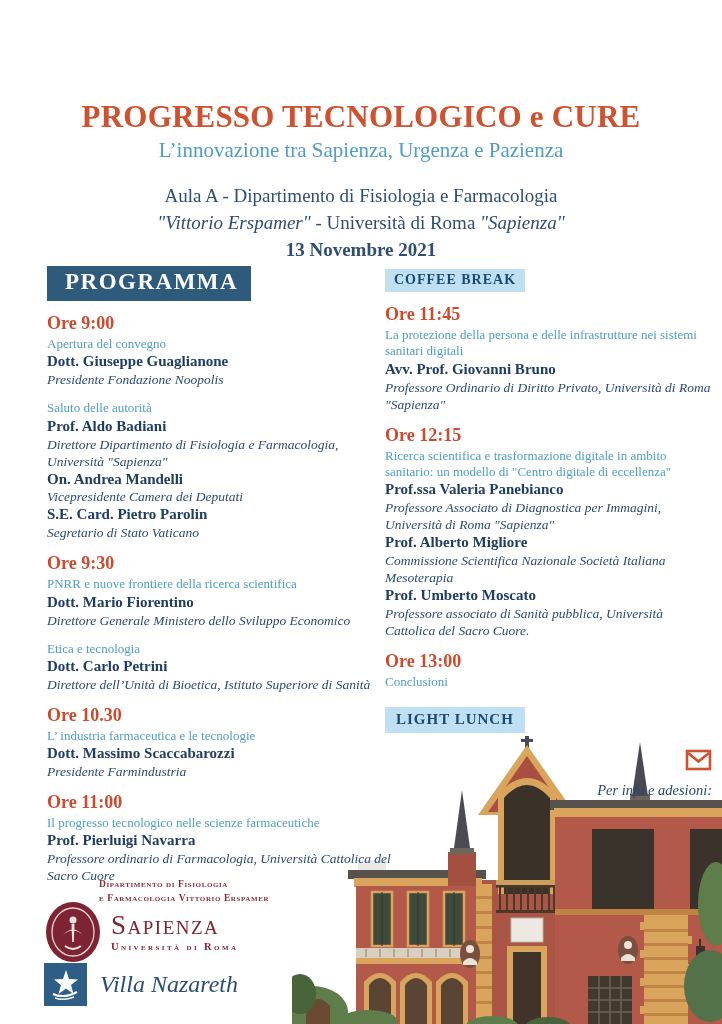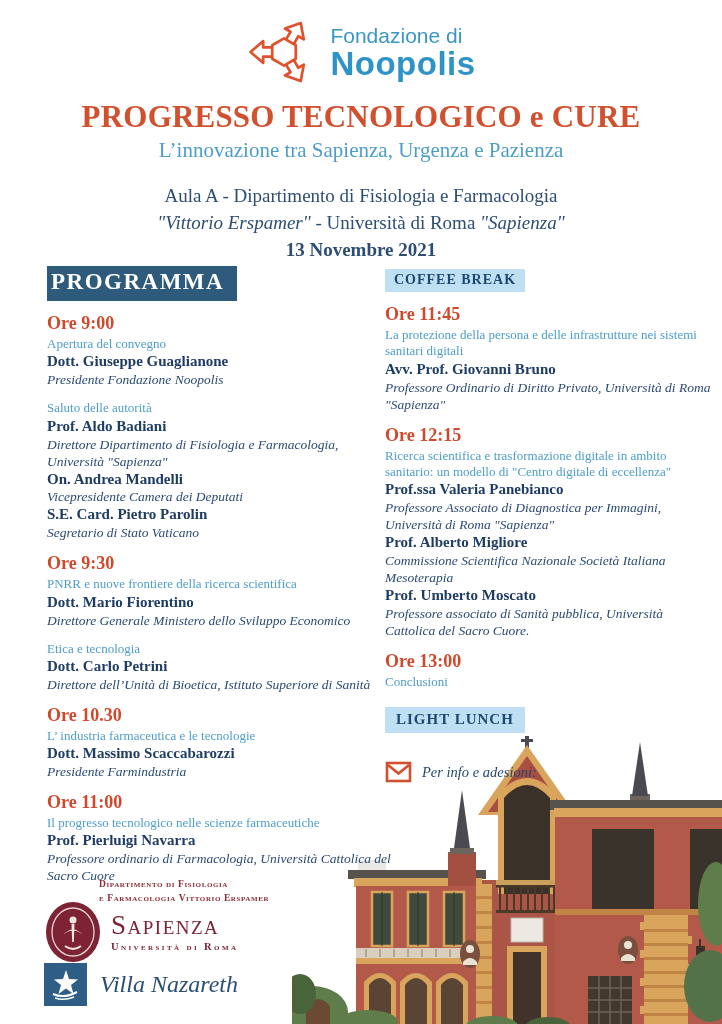--- a/index.html
+++ b/index.html
@@ -19,31 +19,31 @@
     font-size:31px;font-weight:bold;color:#d1502e;letter-spacing:.2px;}
   .subtitle{position:absolute;top:138px;left:0;right:0;text-align:center;
     font-size:21px;color:#4d9dca;}
   .venue{position:absolute;top:183px;left:0;right:0;text-align:center;
     font-size:19px;color:#2d4d74;line-height:1.42;}
   .venue .vdate{font-weight:bold;}
   
   .col-left{position:absolute;left:47px;top:266px;width:348px;z-index:3;}
   .col-right{position:absolute;left:385px;top:269px;width:327px;z-index:3;}
   .programma{display:inline-block;background:#2e5a7c;color:#fff;font-weight:bold;
-    font-size:23px;letter-spacing:1.5px;padding:3px 13px 6px 4px;margin-bottom:2px;}
+    font-size:23px;letter-spacing:1.5px;padding:3px 13px 6px 18px;margin-bottom:2px;}
   .badge{display:inline-block;background:#bfe0f2;color:#1d4872;font-weight:bold;letter-spacing:1px;}
   .badge-coffee{font-size:14px;padding:3px 9px 4px;}
   .badge-lunch{font-size:15px;padding:4px 11px 5px;margin-top:17px;}
   .session{margin-top:12px;}
   .session.first{margin-top:10px;}
   .time{font-size:18px;font-weight:bold;color:#d0492c;margin-bottom:2px;}
   .topic{font-size:13px;color:#4d9dca;line-height:1.26;}
   .sp-name{font-size:15px;font-weight:bold;color:#1f3c63;line-height:1.26;}
   .sp-role{font-size:13.5px;font-style:italic;color:#2a4a72;line-height:1.26;}
-  .contact{margin-top:28px;display:flex;gap:10px;align-items:center;}
+  .contact{margin-top:16px;display:flex;gap:10px;align-items:flex-end;flex-direction:column;}
   .contact-text{line-height:1.3;}
   .contact-label{font-style:italic;font-size:14.5px;color:#24476b;}
   .contact-email{font-weight:bold;font-size:14px;color:#24476b;}
   
   .dept{position:absolute;left:99px;top:878px;z-index:3;color:#8c2b35;font-weight:bold;
     font-variant:small-caps;font-size:9.5px;letter-spacing:.6px;line-height:1.45;}
   .sapienza-row{position:absolute;left:44px;top:901px;z-index:3;display:flex;align-items:center;gap:9px;}
   .sapienza-text{line-height:1;}
   .sapienza-name{font-size:27px;color:#7d2334;letter-spacing:1.5px;font-variant:small-caps;}
   .sapienza-sub{font-size:10.5px;color:#7d2334;letter-spacing:2.4px;margin-top:3px;font-variant:small-caps;font-weight:bold;}
@@ -51,34 +51,20 @@
   .villa-logo{width:43px;height:43px;background:#2e5e86;display:flex;align-items:center;justify-content:center;}
   .villa-name{font-size:24px;color:#2a4e74;font-style:italic;}
   
   .building{position:absolute;right:0;bottom:0;width:430px;height:290px;z-index:1;}
 </style>
 </head>
 <body>
 
 <div class="page">
 
-  <div class="brand">
-    <svg class="brand-icon" viewBox="0 0 84 84">
-      <g fill="#ffffff" stroke="#e0512e" stroke-width="3" stroke-linejoin="round">
-        <path d="M31 37 L19 37 L19 30 L5 42 L19 54 L19 47 L31 47 Z"></path>
-        <path d="M31 37 L19 37 L19 30 L5 42 L19 54 L19 47 L31 47 Z" transform="rotate(120 42 42)"></path>
-        <path d="M31 37 L19 37 L19 30 L5 42 L19 54 L19 47 L31 47 Z" transform="rotate(240 42 42)"></path>
-        <polygon points="42,27 55,34.5 55,49.5 42,57 29,49.5 29,34.5"></polygon>
-      </g>
-    </svg>
-    <div class="brand-text">
-      <div class="brand-line1">Fondazione di</div>
-      <div class="brand-line2">Noopolis</div>
-    </div>
-  </div>
 
   <div class="title">PROGRESSO TECNOLOGICO e CURE</div>
   <div class="subtitle">L’innovazione tra Sapienza, Urgenza e Pazienza</div>
   <div class="venue">
     <div>Aula A - Dipartimento di Fisiologia e Farmacologia</div>
     <div><i>"Vittorio Erspamer"</i><span> - Università di Roma </span><i>"Sapienza"</i></div>
     <div class="vdate">13 Novembre 2021</div>
   </div>
 
   <div class="col-left">

